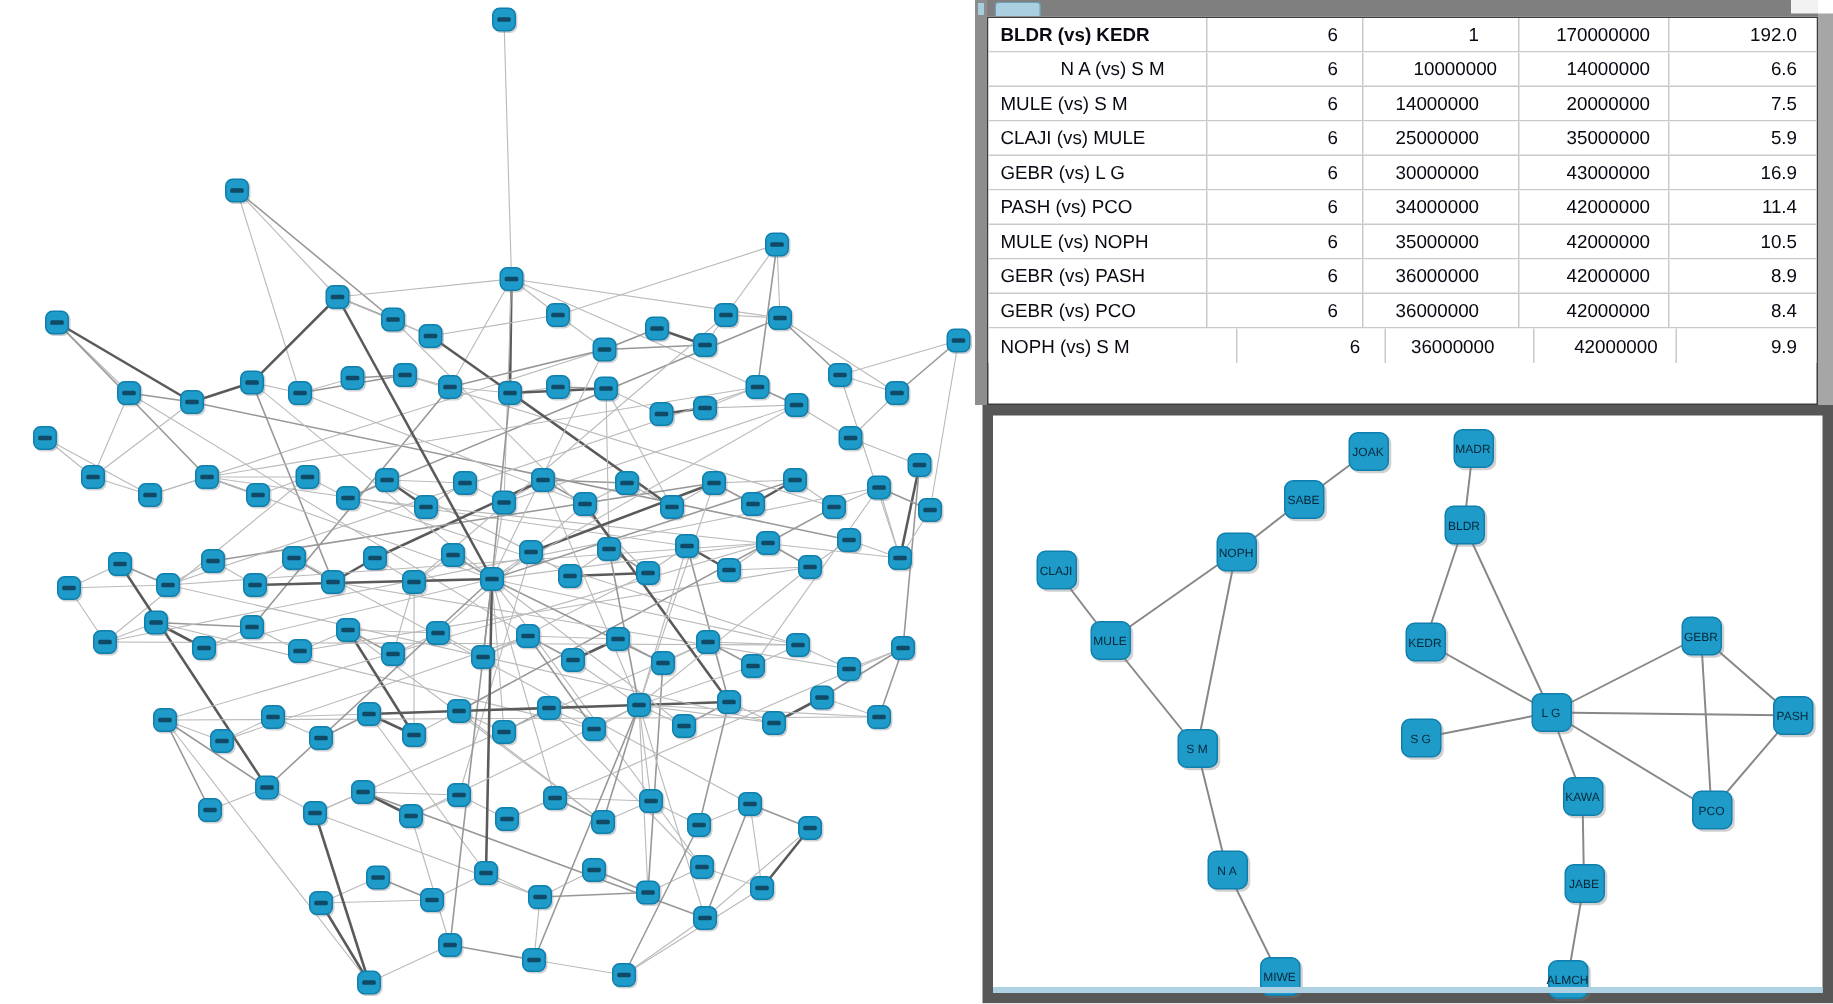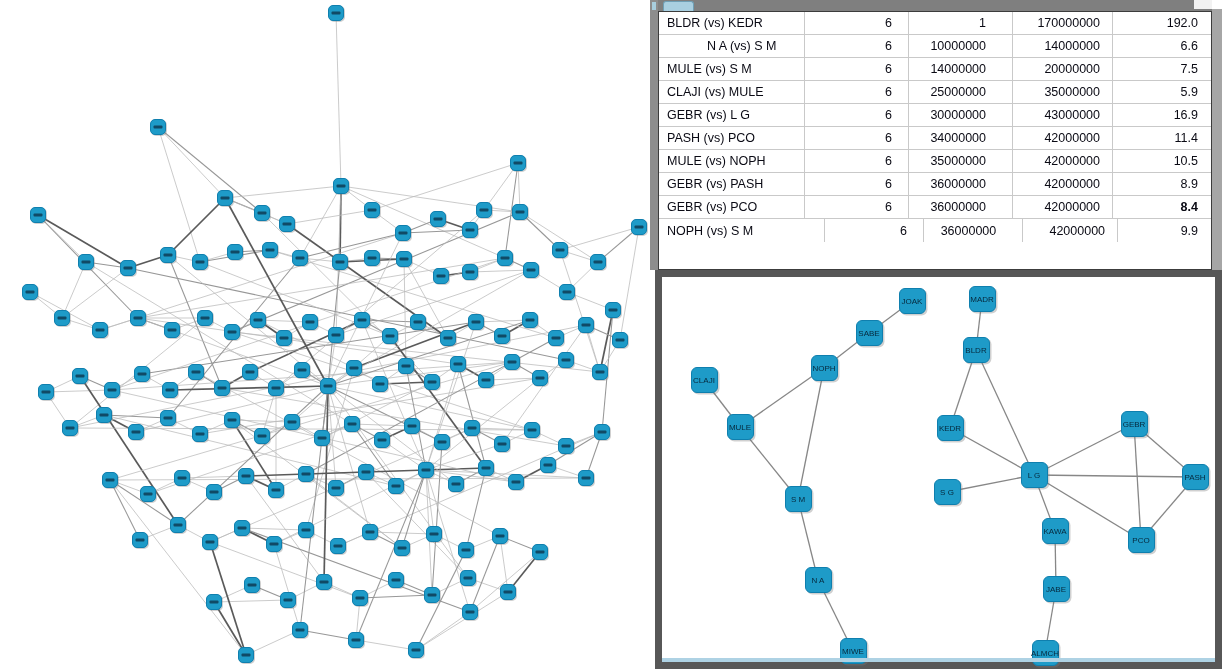--- a/index.html
+++ b/index.html
@@ -758,30 +758,30 @@
   <div id="divider-tick"></div>
 
   <div id="table-chrome"></div>
   <div id="mini-tab"></div>
   <div id="corner-white"></div>
   <div id="scroll-strip"></div>
 
   <div id="attr-table">
     <div id="tbody">
         <div class="tr">
-          <div class="td l" style="width: 146px;">BLDR (vs) KEDR</div>
+          <div class="td l" style="width: 146px; font-weight: bold;">BLDR (vs) KEDR</div>
           <div class="td r" style="width: 104px; padding-right: 16px;">6</div>
           <div class="td r" style="width: 104px; padding-right: 26px;">1</div>
           <div class="td r" style="width: 100px; padding-right: 12px;">170000000</div>
           <div class="td r" style="width: 98px; padding-right: 13px;">192.0</div>
         </div>
         <div class="tr">
           <div class="td l" style="width: 146px; padding-left: 48px;">N A (vs) S M</div>
           <div class="td r" style="width: 104px; padding-right: 16px;">6</div>
-          <div class="td r" style="width: 104px; padding-right: 26px; text-align: right;">10000000</div>
+          <div class="td r" style="width: 104px; padding-right: 14px; text-align: right;">10000000</div>
           <div class="td r" style="width: 100px; padding-right: 12px;">14000000</div>
           <div class="td r" style="width: 98px; padding-right: 13px;">6.6</div>
         </div>
         <div class="tr">
           <div class="td l" style="width: 146px;">MULE (vs) S M</div>
           <div class="td r" style="width: 104px; padding-right: 16px;">6</div>
           <div class="td r" style="width: 104px; padding-right: 26px;">14000000</div>
           <div class="td r" style="width: 100px; padding-right: 12px;">20000000</div>
           <div class="td r" style="width: 98px; padding-right: 13px;">7.5</div>
         </div>
@@ -818,21 +818,21 @@
           <div class="td r" style="width: 104px; padding-right: 16px;">6</div>
           <div class="td r" style="width: 104px; padding-right: 26px;">36000000</div>
           <div class="td r" style="width: 100px; padding-right: 12px;">42000000</div>
           <div class="td r" style="width: 98px; padding-right: 13px;">8.9</div>
         </div>
         <div class="tr">
           <div class="td l" style="width: 146px;">GEBR (vs) PCO</div>
           <div class="td r" style="width: 104px; padding-right: 16px;">6</div>
           <div class="td r" style="width: 104px; padding-right: 26px;">36000000</div>
           <div class="td r" style="width: 100px; padding-right: 12px;">42000000</div>
-          <div class="td r" style="width: 98px; padding-right: 13px; font-weight: bold;">8.4</div>
+          <div class="td r" style="width: 98px; padding-right: 13px;">8.4</div>
         </div>
         <div class="tr">
           <div class="td l" style="width: 176px;">NOPH (vs) S M</div>
           <div class="td r" style="width: 104px; padding-right: 16px;">6</div>
           <div class="td r" style="width: 104px; padding-right: 26px;">36000000</div>
           <div class="td r" style="width: 100px; padding-right: 12px;">42000000</div>
           <div class="td r" style="width: 98px; padding-right: 13px;">9.9</div>
         </div>
       </div>
   </div>

